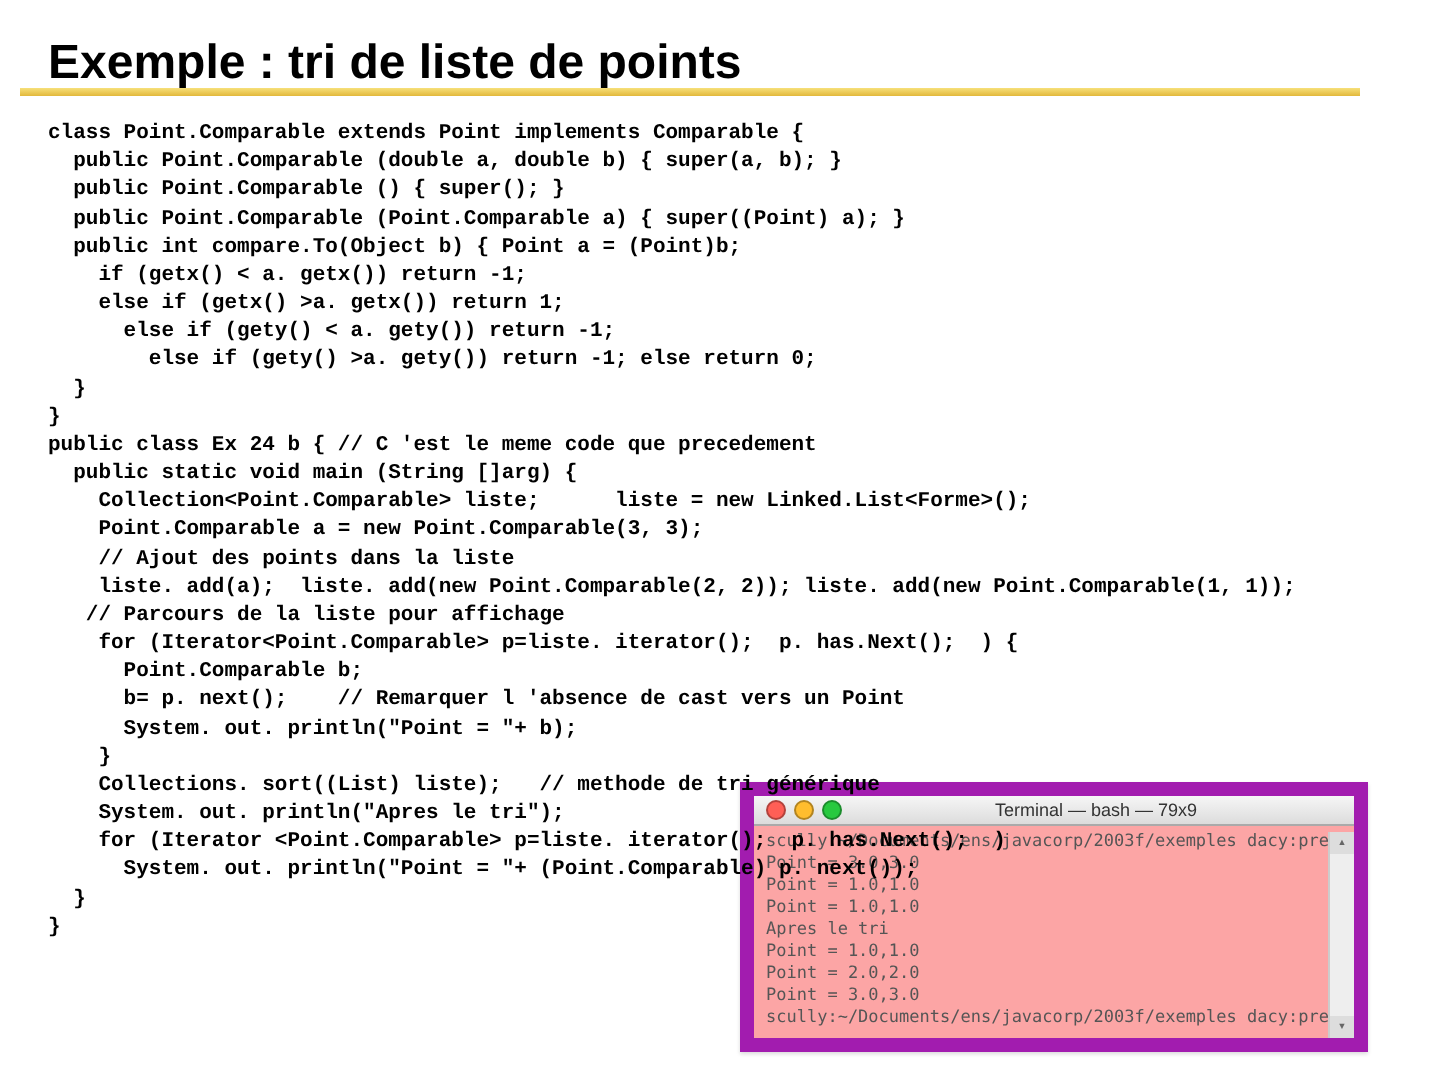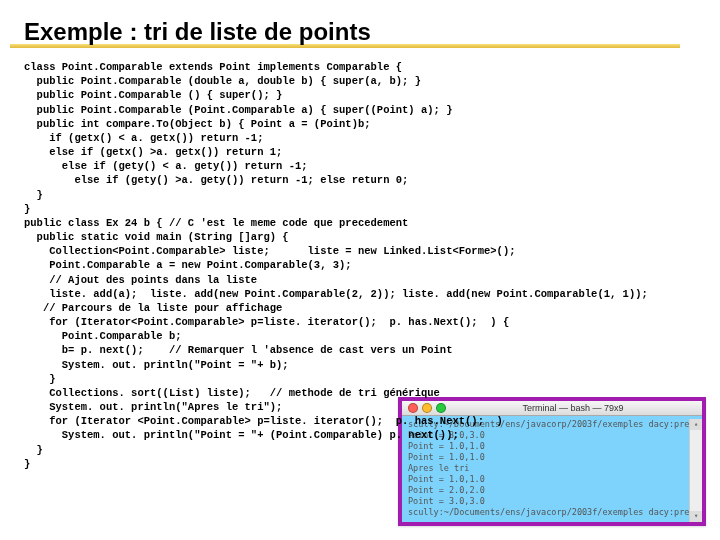--- a/index.html
+++ b/index.html
@@ -34,25 +34,25 @@
     font-size: 10.5px;
     line-height: 1.35;
     white-space: pre;
     color: #000;
     font-weight: 700;
     position: relative;
     z-index: 2;
   }
   .terminal {
     position: absolute;
-    right: 14px;
+    right: 36px;
     bottom: 14px;
     width: 300px;
-    border: 4px solid #a21caf;
-    background: #7dd3fc;
+    border: 7px solid #a21caf;
+    background: #fca5a5;
     font-family: Monaco, Consolas, monospace;
     font-size: 8.5px;
     box-shadow: 0 1px 2px rgba(0,0,0,0.15);
   }
   .term-title {
     background: linear-gradient(#f6f6f6, #dcdcdc);
     border-bottom: 1px solid #aaa;
     padding: 2px 6px;
     display: flex;
     align-items: center;

